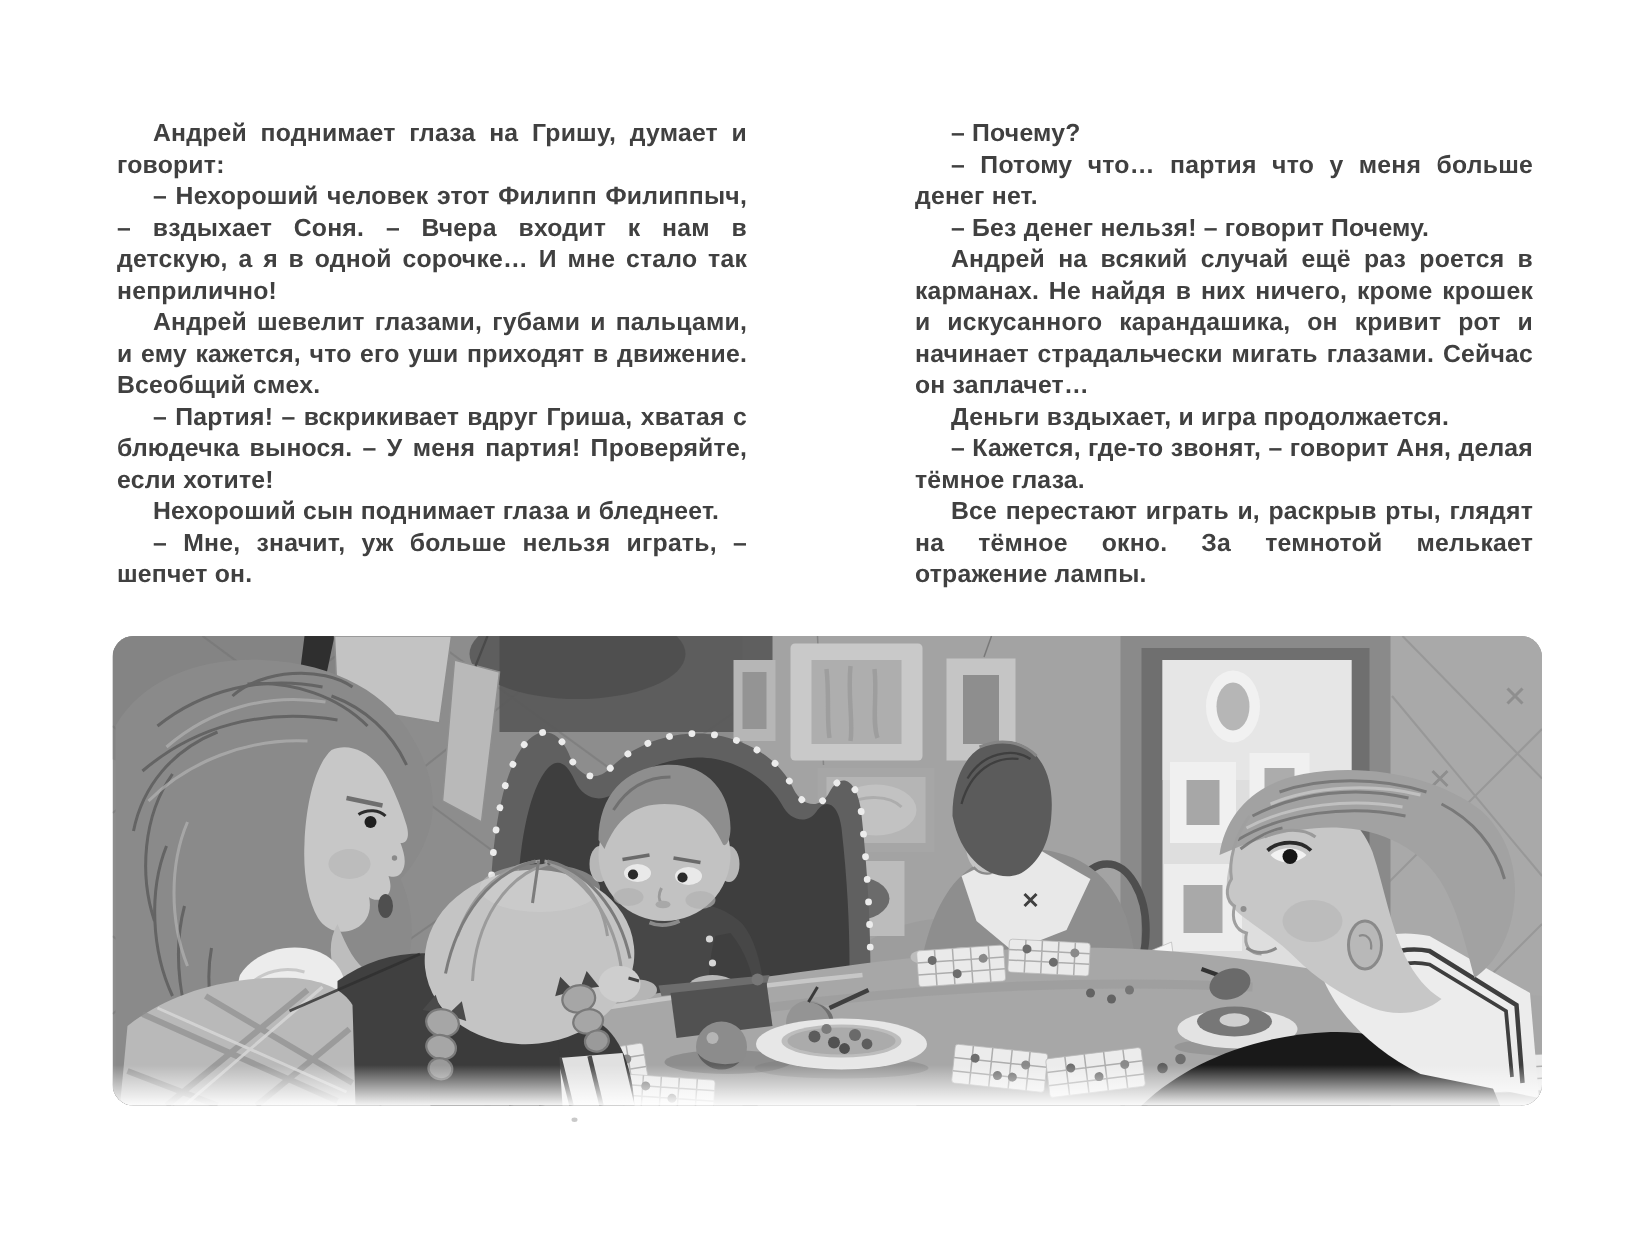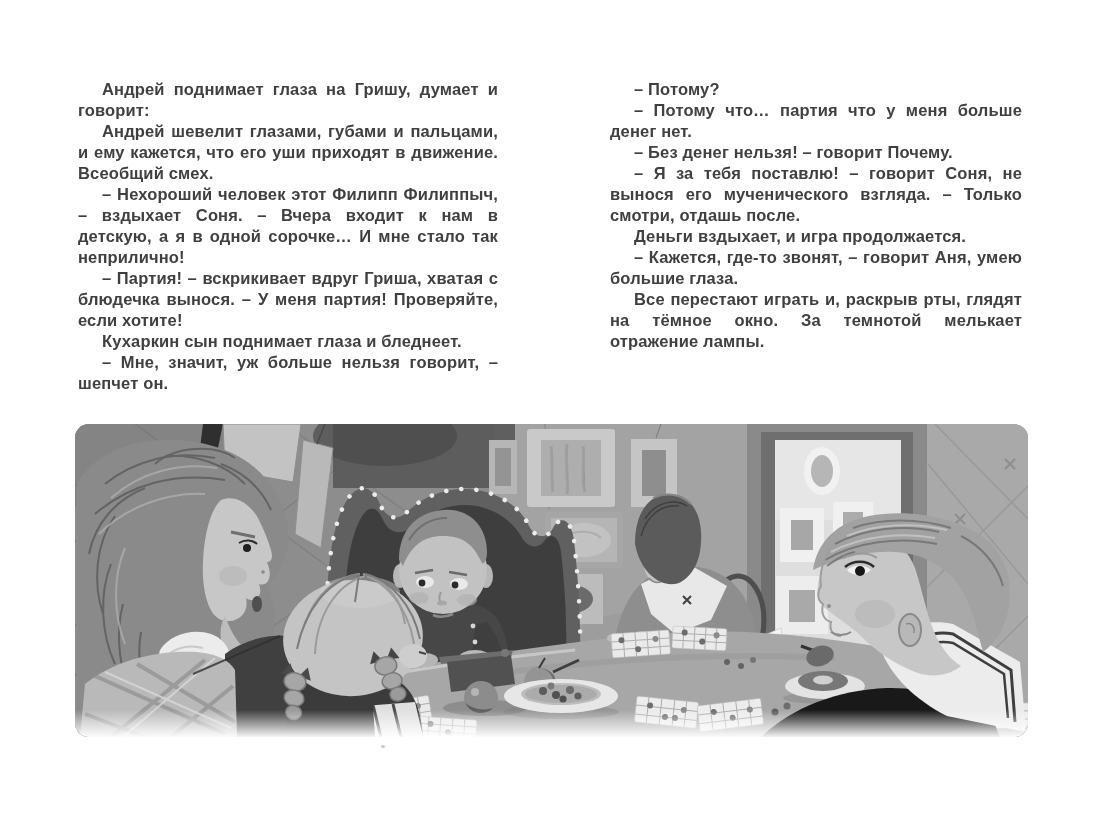--- a/index.html
+++ b/index.html
@@ -20,33 +20,33 @@
   }
   .speck{position:absolute;left:381px;top:745px;width:4px;height:3px;
     background:#c9c9c9;border-radius:50%;}
 </style>
 </head>
 <body>
 
 <div class="cols">
   <div class="col">
     <p class="para">Андрей поднимает глаза на Гришу, думает и говорит:</p>
+    <p class="para">– Нехороший человек этот Филипп Филиппыч, – вздыхает Соня. – Вчера входит к нам в детскую, а я в одной сорочке… И мне стало так неприлично!</p>
     <p class="para">Андрей шевелит глазами, губами и пальцами, и ему кажется, что его уши приходят в движение. Всеобщий смех.</p>
-    <p class="para">– Нехороший человек этот Филипп Филиппыч, – вздыхает Соня. – Вчера входит к нам в детскую, а я в одной сорочке… И мне стало так неприлично!</p>
     <p class="para">– Партия! – вскрикивает вдруг Гриша, хватая с блюдечка вынося. – У меня партия! Проверяйте, если хотите!</p>
-    <p class="para">Кухаркин сын поднимает глаза и бледнеет.</p>
-    <p class="para">– Мне, значит, уж больше нельзя говорит, – шепчет он.</p>
+    <p class="para">Нехороший сын поднимает глаза и бледнеет.</p>
+    <p class="para">– Мне, значит, уж больше нельзя играть, – шепчет он.</p>
   </div>
   <div class="col right">
-    <p class="para">– Потому?</p>
+    <p class="para">– Почему?</p>
     <p class="para">– Потому что… партия что у меня больше денег нет.</p>
     <p class="para">– Без денег нельзя! – говорит Почему.</p>
-    <p class="para">– Я за тебя поставлю! – говорит Соня, не вынося его мученического взгляда. – Только смотри, отдашь после.</p>
+    <p class="para">Андрей на всякий случай ещё раз роется в карманах. Не найдя в них ничего, кроме крошек и искусанного карандашика, он кривит рот и начинает страдальчески мигать глазами. Сейчас он заплачет…</p>
     <p class="para">Деньги вздыхает, и игра продолжается.</p>
-    <p class="para">– Кажется, где-то звонят, – говорит Аня, умею большие глаза.</p>
+    <p class="para">– Кажется, где-то звонят, – говорит Аня, делая тёмное глаза.</p>
     <p class="para">Все перестают играть и, раскрыв рты, глядят на тёмное окно. За темнотой мелькает отражение лампы.</p>
   </div>
 </div>
 
 <figure class="illo">
 <svg width="953" height="313" viewBox="0 0 953 313" xmlns="http://www.w3.org/2000/svg">
   <defs>
     <linearGradient id="fb" x1="0" y1="0" x2="0" y2="1">
       <stop offset="0" stop-color="#ffffff" stop-opacity="0"></stop>
       <stop offset="1" stop-color="#ffffff" stop-opacity="0.95"></stop>

